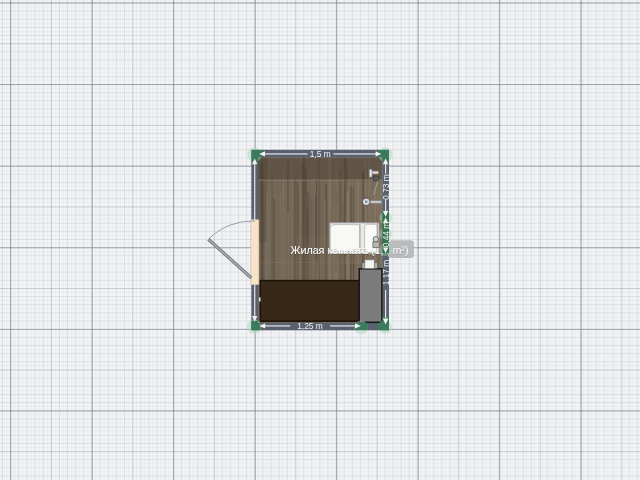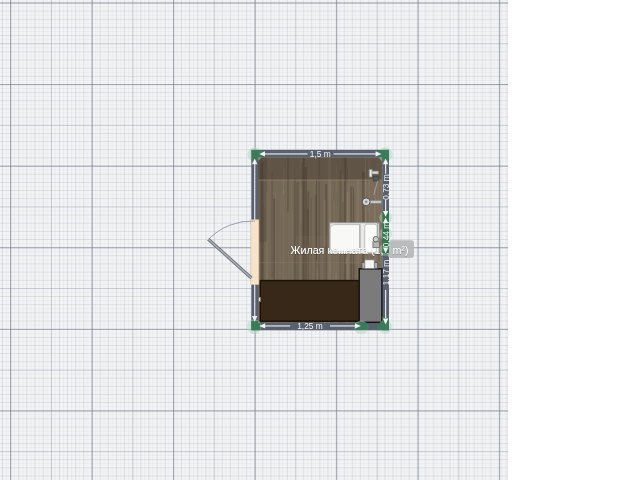--- a/index.html
+++ b/index.html
@@ -1,16 +1,16 @@
 <!DOCTYPE html>
 <html><head>
 <meta charset="utf-8">
 <style>
 html,body{margin:0;padding:0;}
-#canvas{position:relative;width:508px;height:480px;overflow:hidden;
+#canvas{position:relative;width:640px;height:480px;overflow:hidden;
 background-color:#f2f3f5;
 background-image:
  linear-gradient(90deg, rgba(108,116,131,0.5) 1px, transparent 1px),
  linear-gradient(rgba(108,116,131,0.48) 1px, transparent 1px),
  linear-gradient(90deg, rgba(120,128,142,0.22) 1px, transparent 1px),
  linear-gradient(rgba(120,128,142,0.22) 1px, transparent 1px),
  linear-gradient(90deg, rgba(130,137,150,0.14) 1px, transparent 1px),
  linear-gradient(rgba(130,137,150,0.14) 1px, transparent 1px),
  linear-gradient(90deg, rgba(135,141,153,0.07) 1px, transparent 1px),
  linear-gradient(rgba(135,141,153,0.07) 1px, transparent 1px);

